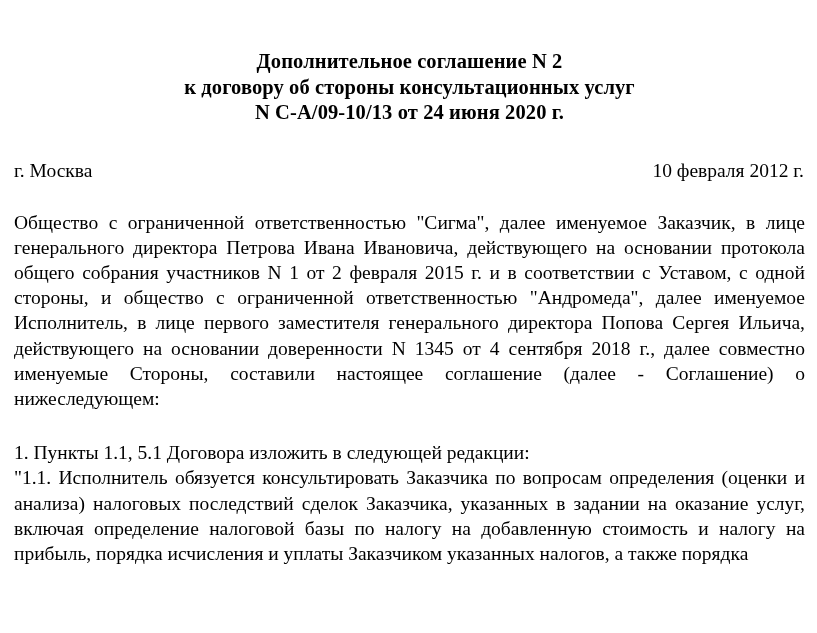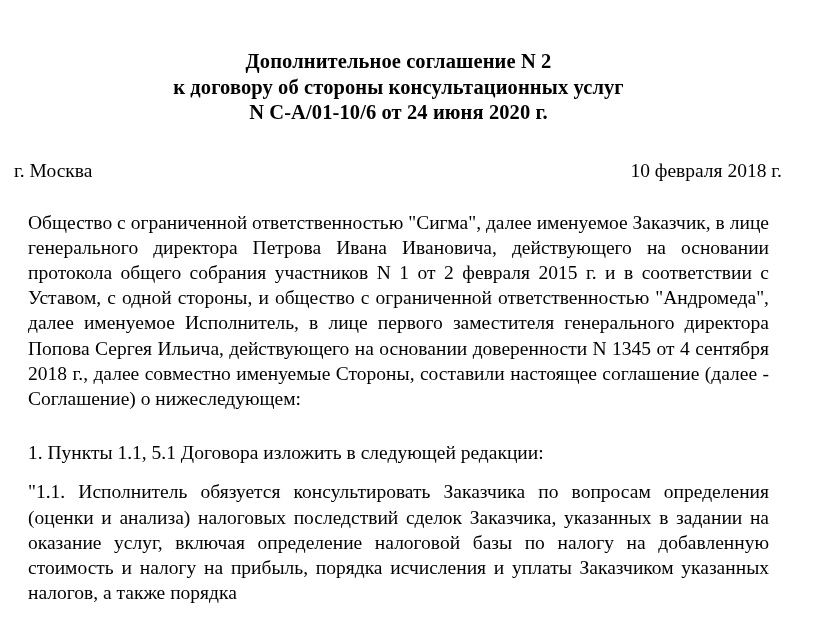--- a/index.html
+++ b/index.html
@@ -14,21 +14,21 @@
     overflow: hidden;
     font-family: "Liberation Serif", "DejaVu Serif", serif;
     color: #000000;
     -webkit-font-smoothing: antialiased;
   }
   .page {
     position: relative;
     width: 817px;
     height: 633px;
     box-sizing: border-box;
-    padding: 0 34px 0 14px;
+    padding: 0 12px 0 14px;
     overflow: hidden;
   }
   .doc-title {
     text-align: center;
     font-weight: bold;
     font-size: 20.5px;
     line-height: 25.5px;
     padding-top: 49px;
     letter-spacing: 0.1px;
   }
@@ -48,21 +48,21 @@
   }
   .meta-row .city,
   .meta-row .date {
     white-space: nowrap;
   }
   .body-par {
     font-size: 19.5px;
     line-height: 25.2px;
     text-align: justify;
     text-align-last: left;
-    margin: 14px;
+    margin: 0;
     hyphens: none;
   }
   .par-intro {
     margin-top: 27px;
   }
   .par-clause-head {
     margin-top: 29px;
     text-align: center;
   }
   .par-clause-body {
@@ -72,26 +72,26 @@
   }
 </style>
 </head>
 <body>
 
 <div class="page">
 
   <div class="doc-title">
     <span class="tline">Дополнительное соглашение N 2</span>
     <span class="tline">к договору об стороны консультационных услуг</span>
-    <span class="tline">N С-А/01-10/6 от 24 июня 2020 г.</span>
+    <span class="tline">N С-А/09-10/13 от 24 июня 2020 г.</span>
   </div>
 
   <div class="meta-row">
     <span class="city">г. Москва</span>
-    <span class="date">10 февраля 2018 г.</span>
+    <span class="date">10 февраля 2012 г.</span>
   </div>
 
   <p class="body-par par-intro">Общество с ограниченной ответственностью "Сигма", далее именуемое Заказчик, в лице генерального директора Петрова Ивана Ивановича, действующего на основании протокола общего собрания участников N 1 от 2 февраля 2015 г. и в соответствии с Уставом, с одной стороны, и общество с ограниченной ответственностью "Андромеда", далее именуемое Исполнитель, в лице первого заместителя генерального директора Попова Сергея Ильича, действующего на основании доверенности N 1345 от 4 сентября 2018 г., далее совместно именуемые Стороны, составили настоящее соглашение (далее - Соглашение) о нижеследующем:</p>
 
   <p class="body-par par-clause-head">1. Пункты 1.1, 5.1 Договора изложить в следующей редакции:</p>
 
   <p class="body-par par-clause-body">"1.1. Исполнитель обязуется консультировать Заказчика по вопросам определения (оценки и анализа) налоговых последствий сделок Заказчика, указанных в задании на оказание услуг, включая определение налоговой базы по налогу на добавленную стоимость и налогу на прибыль, порядка исчисления и уплаты Заказчиком указанных налогов, а также порядка</p>
 
 </div>
 

